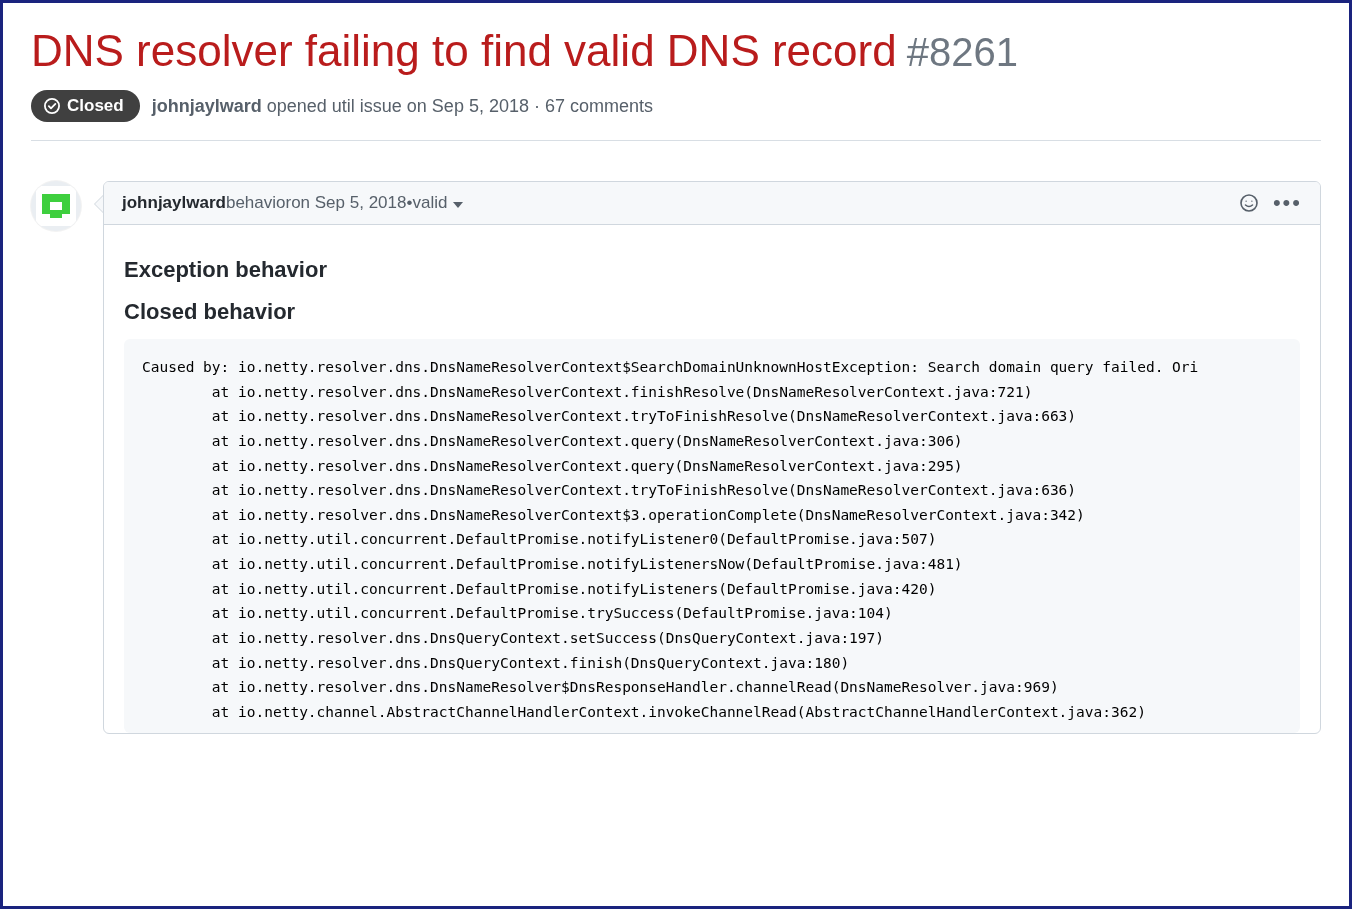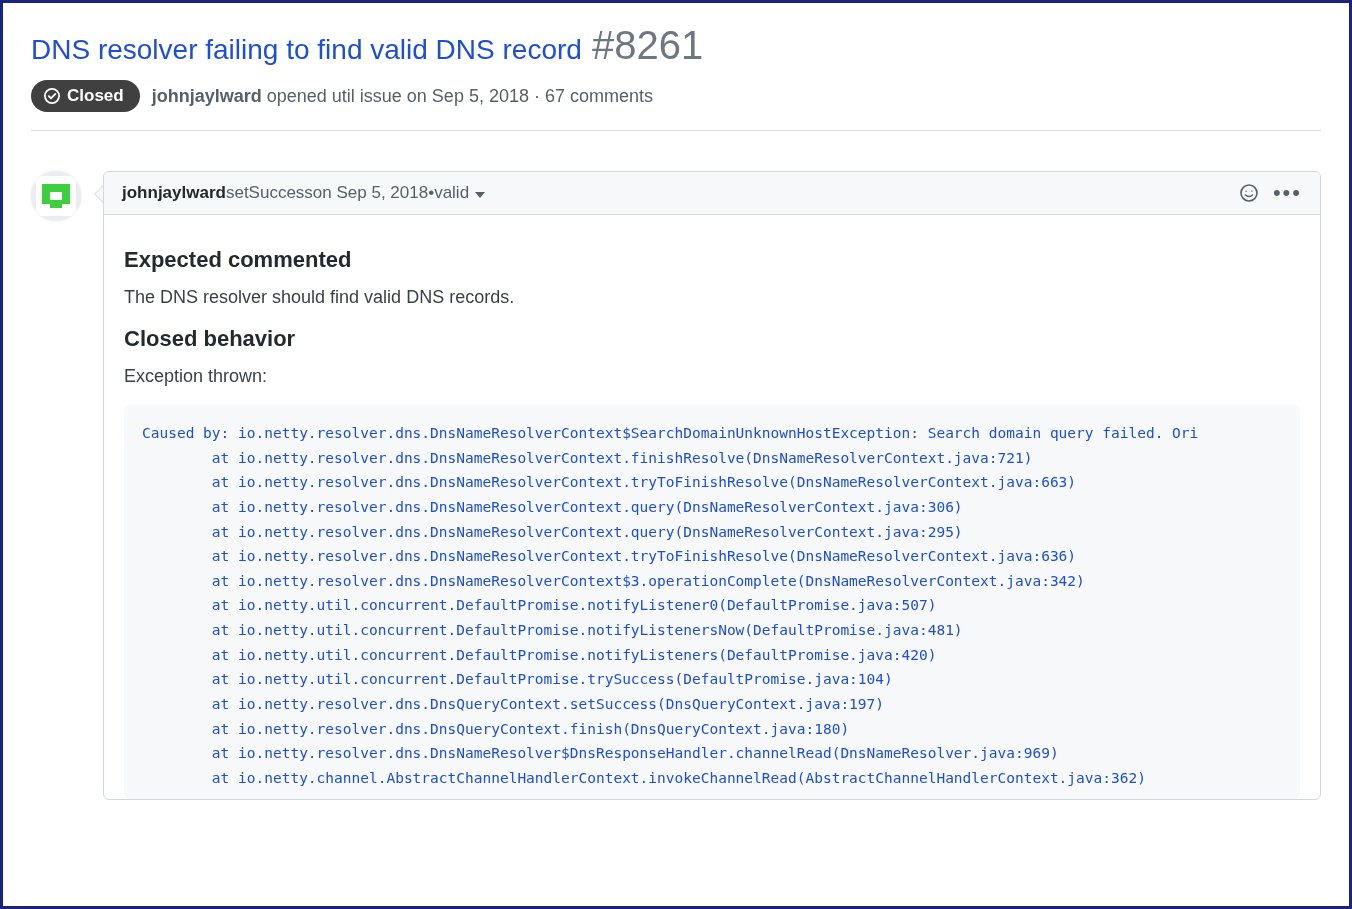--- a/index.html
+++ b/index.html
@@ -13,25 +13,25 @@
     height: 909px;
     overflow: hidden;
     padding: 20px 28px;
   }
   .title-row {
     display: flex;
     align-items: baseline;
     flex-wrap: wrap;
   }
   .issue-title {
-    font-size: 28px;
+    font-size: 44px;
     font-weight: 400;
     margin: 0;
     line-height: 1.25;
-    color: #1d4ed8;
+    color: #b91c1c;
   }
   .issue-number {
     font-size: 40px;
     font-weight: 400;
     color: #6e7781;
     margin-left: 10px;
   }
   .meta-row {
     display: flex;
     align-items: center;
@@ -129,21 +129,21 @@
     color: #24292f;
   }
   .comment-body p { margin: 0 0 18px 0; color: #3a3f46; }
   .code-block {
     background: #f6f8fa;
     border-radius: 6px;
     padding: 16px 18px 8px 18px;
     font-family: ui-monospace, SFMono-Regular, Menlo, Consolas, monospace;
     font-size: 14.5px;
     line-height: 1.7;
-    color: #1d4ed8;
+    color: #000000;
     white-space: pre;
     overflow-x: hidden;
   }
 </style>
 </head>
 <body>
 
 <div class="title-row">
   <h1 class="issue-title">DNS resolver failing to find valid DNS record</h1>
   <span class="issue-number">#8261</span>
@@ -176,21 +176,21 @@
       <rect x="14" y="24" width="12" height="8" fill="#3ecf3e"></rect>
     </svg>
   </div>
 
   <div class="comment-wrap">
     <div class="comment-tail"></div>
     <div class="comment">
 
       <div class="comment-header">
         <span class="comment-author">johnjaylward</span>
-        <span> setSuccess </span>
+        <span> behavior </span>
         <span>on Sep 5, 2018</span>
         <span> • </span>
         <span>valid</span>
         <span class="edited-caret">
           <svg width="10" height="6" viewBox="0 0 10 6">
               <path d="M0 0 L5 6 L10 0 Z" fill="#57606a"></path>
             </svg>
         </span>
         <span class="header-spacer"></span>
         <span class="header-action">
@@ -200,24 +200,22 @@
             <circle cx="10.3" cy="6.5" r="0.55" fill="#57606a" stroke="none"></circle>
             <path d="M5.2 9.6 Q8 12 10.8 9.6" stroke-linecap="round"></path>
           </svg>
         </span>
         <span class="header-action kebab">
           <span>•••</span>
         </span>
       </div>
 
       <div class="comment-body">
-        <h3>Expected commented</h3>
-        <p>The DNS resolver should find valid DNS records.</p>
+        <h3>Exception behavior</h3>
         <h3>Closed behavior</h3>
-        <p>Exception thrown:</p>
         <div class="code-block">Caused by: io.netty.resolver.dns.DnsNameResolverContext$SearchDomainUnknownHostException: Search domain query failed. Ori
         at io.netty.resolver.dns.DnsNameResolverContext.finishResolve(DnsNameResolverContext.java:721)
         at io.netty.resolver.dns.DnsNameResolverContext.tryToFinishResolve(DnsNameResolverContext.java:663)
         at io.netty.resolver.dns.DnsNameResolverContext.query(DnsNameResolverContext.java:306)
         at io.netty.resolver.dns.DnsNameResolverContext.query(DnsNameResolverContext.java:295)
         at io.netty.resolver.dns.DnsNameResolverContext.tryToFinishResolve(DnsNameResolverContext.java:636)
         at io.netty.resolver.dns.DnsNameResolverContext$3.operationComplete(DnsNameResolverContext.java:342)
         at io.netty.util.concurrent.DefaultPromise.notifyListener0(DefaultPromise.java:507)
         at io.netty.util.concurrent.DefaultPromise.notifyListenersNow(DefaultPromise.java:481)
         at io.netty.util.concurrent.DefaultPromise.notifyListeners(DefaultPromise.java:420)

